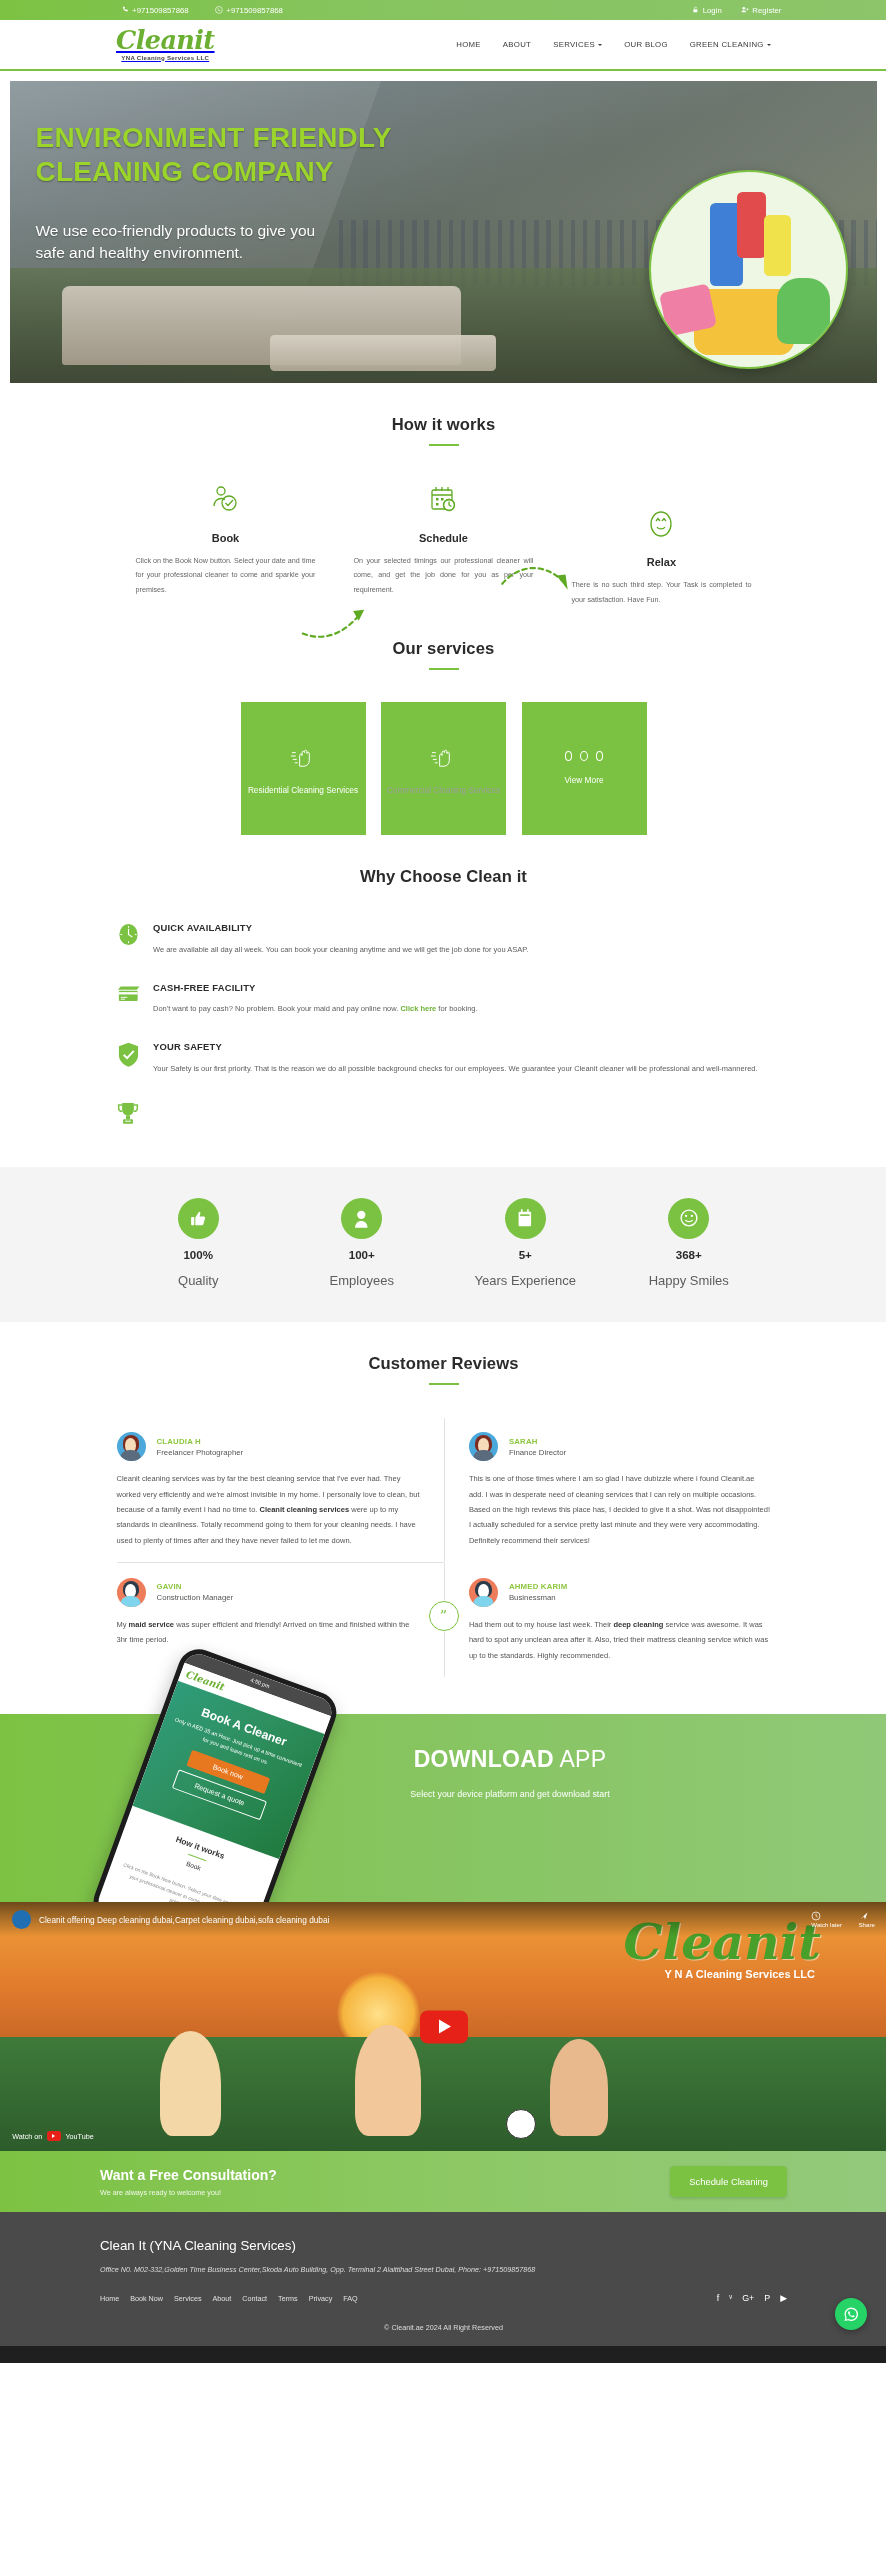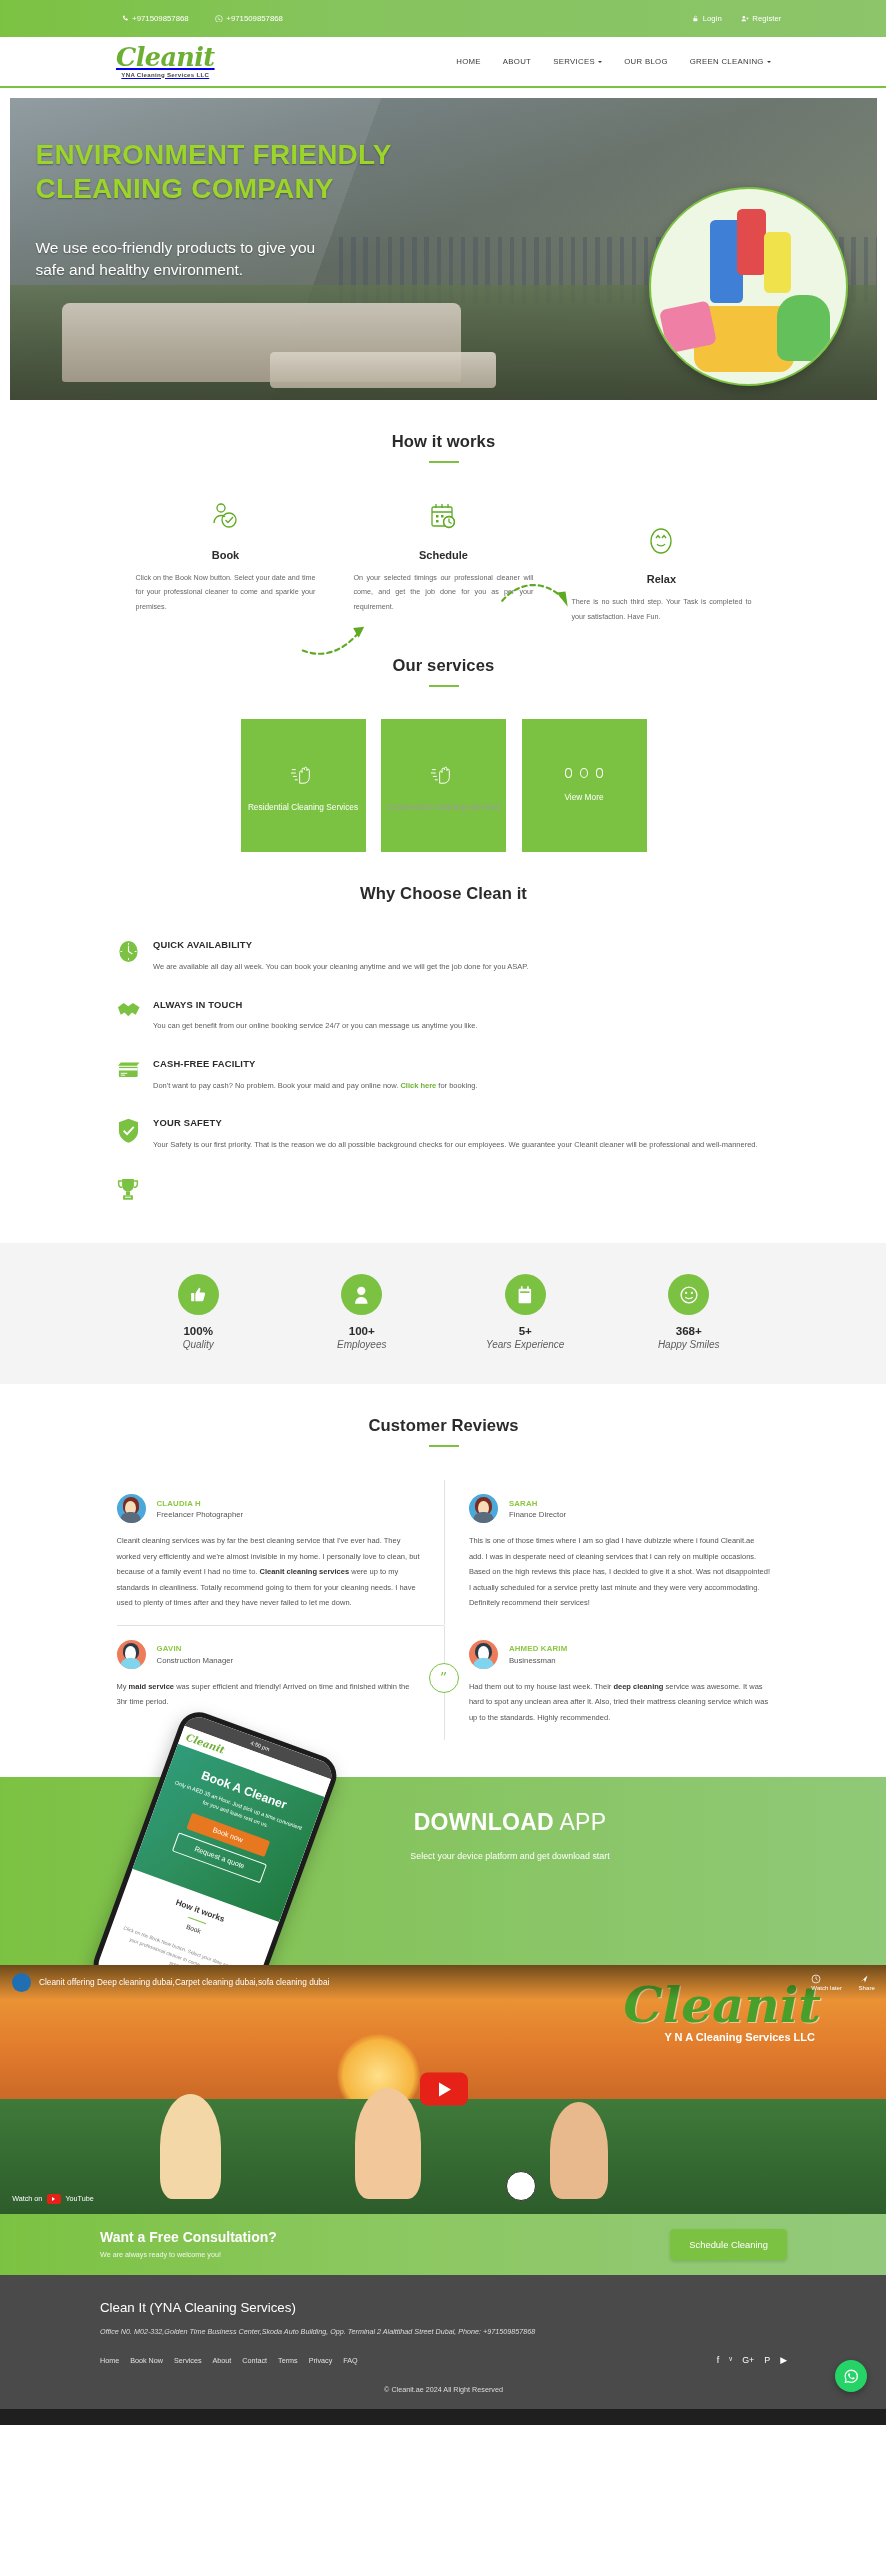--- a/index.html
+++ b/index.html
@@ -7,21 +7,21 @@
     width: 887px;
     font-family: "Liberation Sans", sans-serif;
     background: #fff;
     color: #444;
     overflow-x: hidden;
   }
   .wrap { width: 887px; position: relative; }
 
   
   .topbar {
-    height: 37px;
+    height: 20px;
     background: linear-gradient(90deg,#7cc242 0%, #86c45e 40%, #8cc56a 100%);
     display: flex;
     align-items: center;
     color: #fff;
     font-size: 7.8px;
     padding: 0 16.6px;
   }
   .topbar .left { display: flex; gap: 26.6px; margin-left: 105px; }
   .topbar .right { display: flex; gap: 19px; margin-left: auto; margin-right: 89px; }
   .topbar a { color: #fff; text-decoration: none; display: inline-flex; align-items: center; gap: 3.3px; }
@@ -208,21 +208,21 @@
   }
   .stats-row { display:flex; }
   .stat { width: 25%; text-align:center; }
   .stat .bubble {
     width: 41px; height: 41px; border-radius: 50%;
     background: #7cc242; margin: 0 auto;
     display:flex; align-items:center; justify-content:center;
     color:#fff;
   }
   .stat .num { margin-top: 8.9px; font-size: 11.6px; font-weight: bold; color:#2b2b2b; }
-  .stat .lbl { margin-top: 2px; font-size: 10px; color:#5d5d5d;font-style:italic; }
+  .stat .lbl { margin-top: 12px; font-size: 13px; color:#5d5d5d; }
 
   
   .reviews-wrap { position: relative; margin-top: 33px; }
   .reviews { display:grid; grid-template-columns: 1fr 1fr; }
   .rev { padding: 14.4px 23px 14.4px 0; }
   .rev.right { padding: 14.4px 0 14.4px 24.4px; border-left: 0.6px solid #e2e2e2; }
   .rev-head { display:flex; align-items:center; gap:11px; }
   .avatar { width: 29px; height:29px; border-radius:50%; position:relative; overflow:hidden; flex:0 0 29px;}
   .avatar.f { background:#4aa8db; }
   .avatar.m { background:#ee7c5a; }
@@ -564,31 +564,20 @@
                 <path d="M24 12v12l8 5" stroke="#fff" stroke-width="2.4" fill="none"></path>
                 <path d="M24 6v4M24 38v4M7 24h4M37 24h4" stroke="#fff" stroke-width="2"></path>
               </svg>
           </div>
           <div>
             <h4>QUICK AVAILABILITY</h4>
             <p>We are available all day all week. You can book your cleaning anytime and we will get the job done for you ASAP.</p>
           </div>
         </div>
 
-        <div class="why-item">
-          <div class="wi-icon">
-            <svg width="24.4" height="22" viewBox="0 0 52 44">
-                <path d="M2 14 14 5l10 7 10-7 14 9-8 16-8-5-8 8-8-8-8 5Z" fill="#7cc242"></path>
-              </svg>
-          </div>
-          <div>
-            <h4>ALWAYS IN TOUCH</h4>
-            <p>You can get benefit from our online booking service 24/7 or you can message us anytime you like.</p>
-          </div>
-        </div>
 
         <div class="why-item">
           <div class="wi-icon">
             <svg width="24.4" height="22" viewBox="0 0 52 44">
                 <path d="M8 6h40l-6 7H2Z" fill="#7cc242"></path>
                 <rect x="4" y="15" width="40" height="22" rx="2" fill="#7cc242"></rect>
                 <rect x="4" y="18" width="40" height="5" fill="#fff"></rect>
                 <rect x="8" y="28" width="14" height="2" fill="#fff"></rect>
                 <rect x="8" y="32" width="9" height="2" fill="#fff"></rect>
               </svg>

